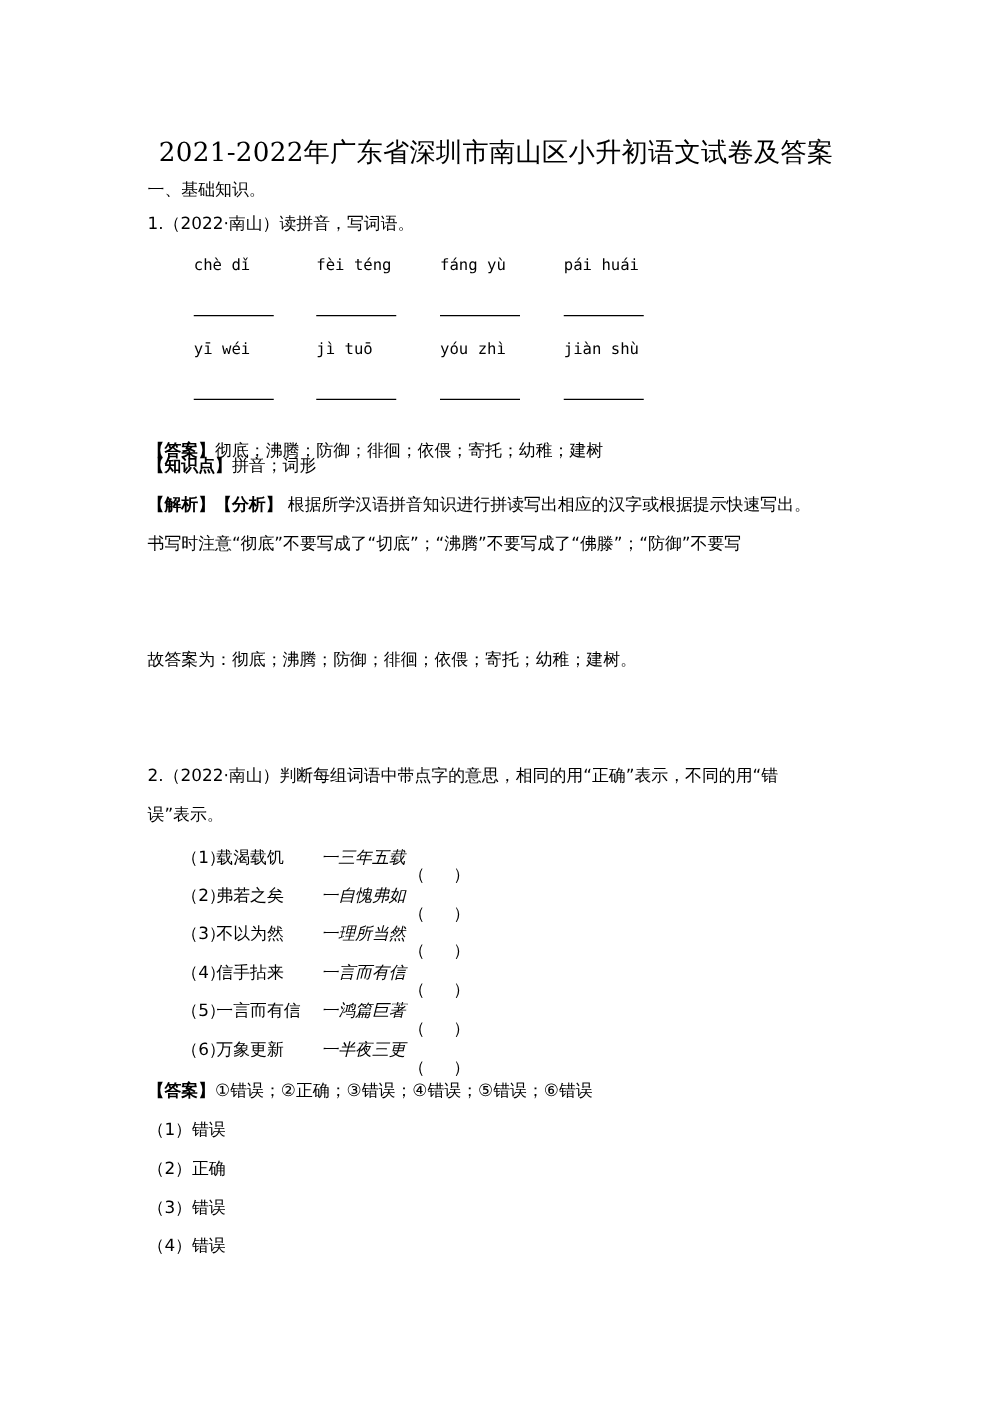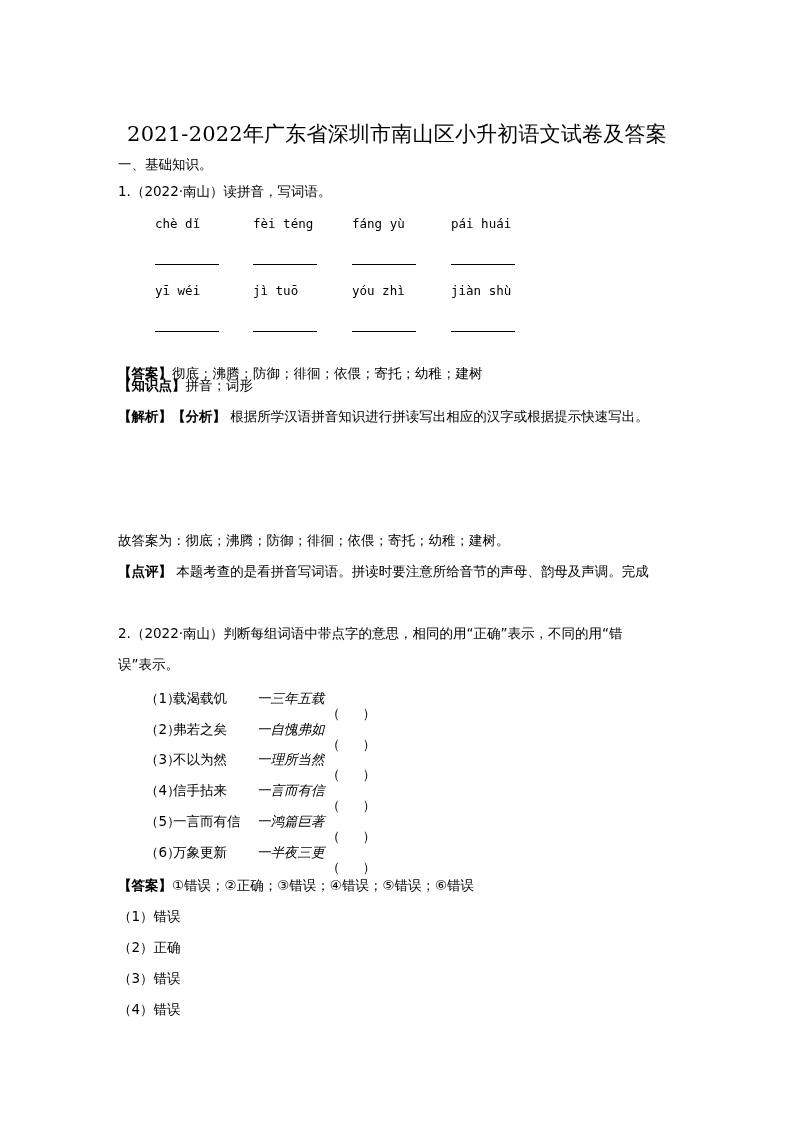--- a/index.html
+++ b/index.html
@@ -10,21 +10,21 @@
     body {
       width: 794px;
       height: 1123px;
       position: relative;
       overflow: hidden;
       font-family: "DejaVu Sans", "Liberation Sans", sans-serif;
       color: #000000;
     }
     .page {
       position: absolute;
-      left: 0; top: 16px;
+      left: 0; top: 4px;
       width: 794px;
       height: 995px;
     }
     .title {
       position: absolute;
       left: 0;
       top: 103px;
       width: 794px;
       text-align: center;
       font-family: "DejaVu Serif", "Liberation Serif", serif;
@@ -102,26 +102,24 @@
     <span class="bracket">【答案】</span><span>彻底；沸腾；防御；徘徊；依偎；寄托；幼稚；建树</span>
   </div>
 
   <div class="line" style="top:359px;">
     <span class="bracket">【知识点】</span><span>拼音；词形</span>
   </div>
 
   <div class="line" style="top:390px;">
     <span class="bracket">【解析】【分析】</span><span> 根据所学汉语拼音知识进行拼读写出相应的汉字或根据提示快速写出。</span>
   </div>
+  <div class="line" style="top:421px;">书写时注意“彻底”不要写成了“切底”；“沸腾”不要写成了“佛滕”；“防御”不要写</div>
 
   <div class="line" style="top:514px;">故答案为：彻底；沸腾；防御；徘徊；依偎；寄托；幼稚；建树。</div>
 
-  <div class="line" style="top:545px;">
-    <span class="bracket">【点评】</span><span> 本题考查的是看拼音写词语。拼读时要注意所给音节的声母、韵母及声调。完成</span>
-  </div>
 
   <div class="line" style="top:607px;">2.（2022·南山）判断每组词语中带点字的意思，相同的用“正确”表示，不同的用“错</div>
   <div class="line" style="top:638px;">误”表示。</div>
 
   <div class="qrow" style="top:672px;">
     <span class="num">（1）</span><span class="w1">载渴载饥</span><span class="w2">一三年五载</span><span class="paren"><span class="l">（</span><span class="r">）</span></span>
   </div>
   <div class="qrow" style="top:703px;">
     <span class="num">（2）</span><span class="w1">弗若之矣</span><span class="w2">一自愧弗如</span><span class="paren"><span class="l">（</span><span class="r">）</span></span>
   </div>

